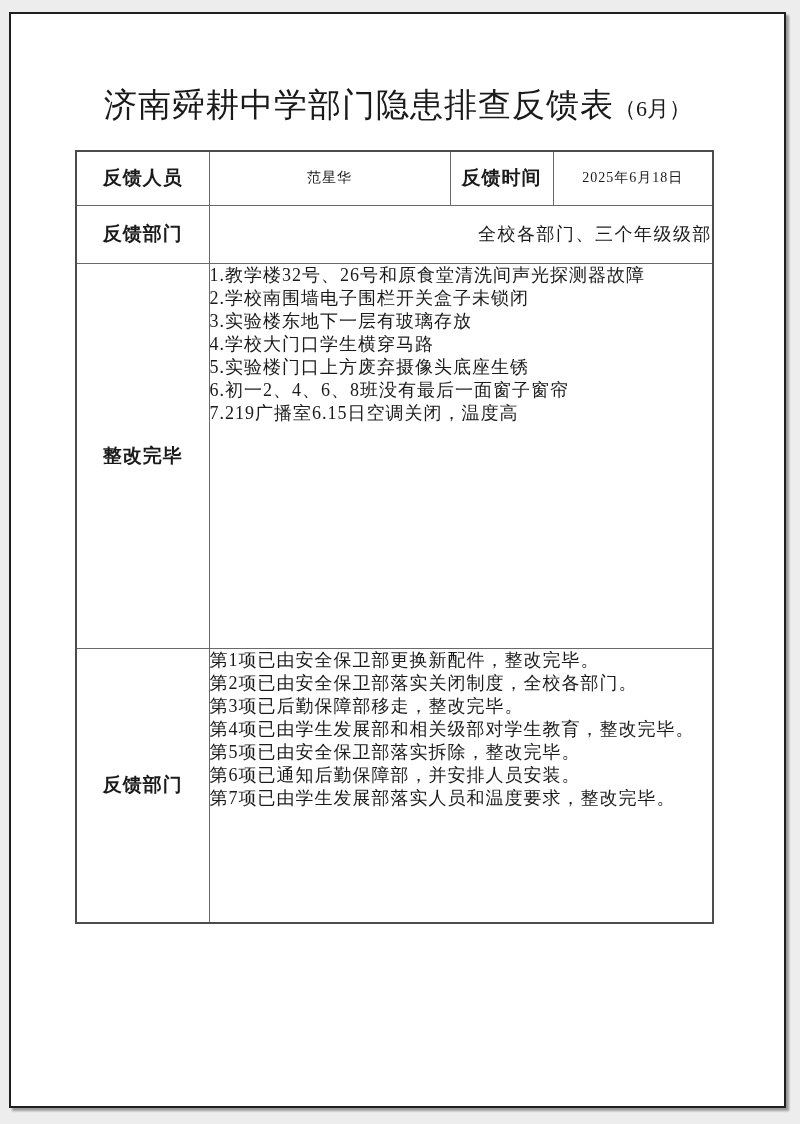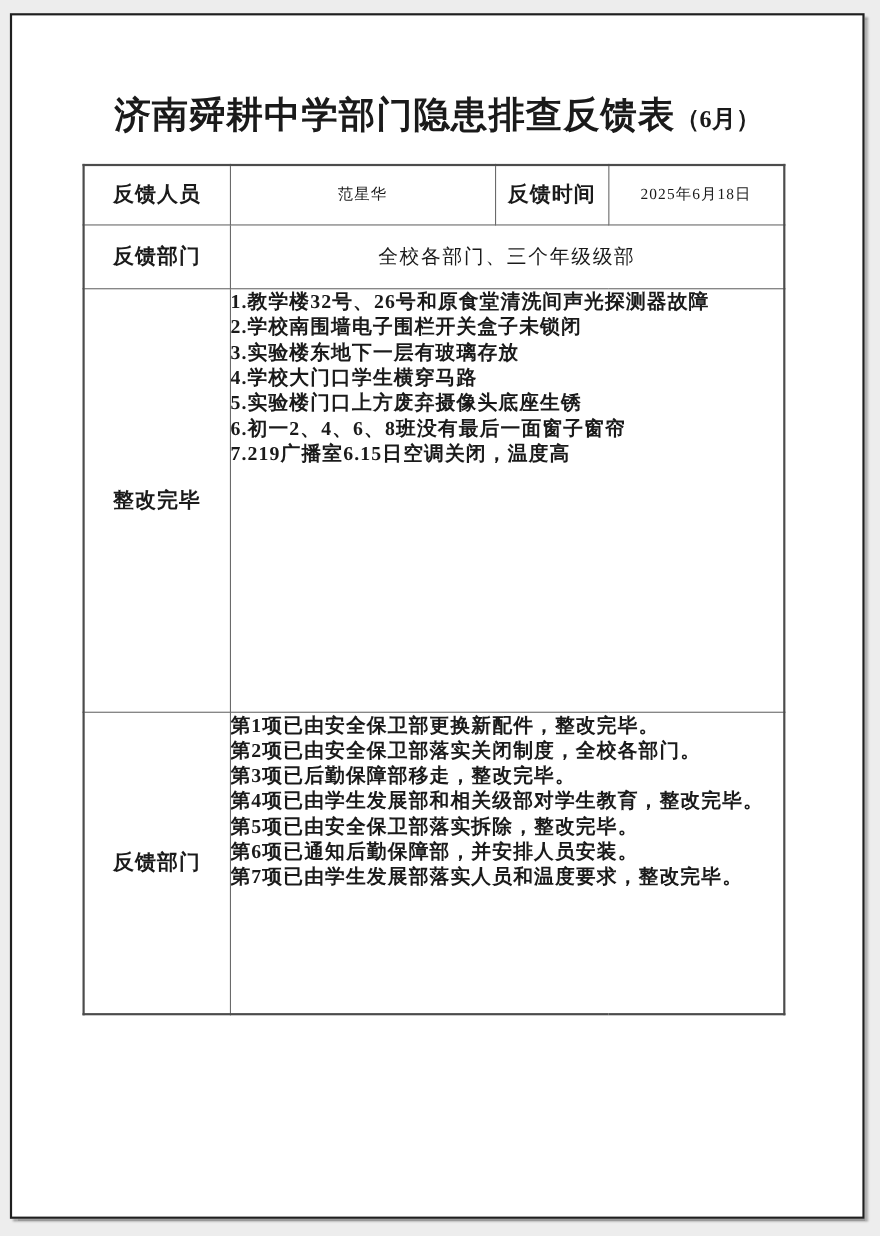--- a/index.html
+++ b/index.html
@@ -20,21 +20,21 @@
     height: 1096px;
     box-sizing: border-box;
     background: #ffffff;
     border: 2px solid #1f1f1f;
     box-shadow: 3px 3px 2px rgba(0,0,0,0.35);
   }
   .doc-title {
     margin-top: 72px;
     text-align: center;
     font-size: 33px;
-    font-weight: bold;
+    font-weight: normal;
     letter-spacing: 1px;
     line-height: 38px;
     white-space: nowrap;
   }
   .doc-title .suffix {
     font-size: 22px;
     letter-spacing: 0;
   }
   table.form {
     border-collapse: collapse;
@@ -56,33 +56,32 @@
     font-size: 19px;
     letter-spacing: 1px;
   }
   td.value-center {
     text-align: center;
     vertical-align: middle;
     font-size: 14px;
     letter-spacing: 1px;
   }
   td.value-left {
-    text-align: center;
+    text-align: right;
     vertical-align: middle;
     font-size: 18px;
     letter-spacing: 1.5px;
     padding-left: 6px;
   }
   td.value-top {
     text-align: left;
     vertical-align: top;
     font-size: 18px;
     letter-spacing: 1px;
     padding: 2px 8px 0 6px;
-    font-weight: bold;
   }
   .text-line {
     line-height: 23px;
     white-space: nowrap;
   }
   tr.r1 { height: 54px; margin-top: 28px; }
   tr.r2 { height: 58px; }
   tr.r3 { height: 385px; }
   tr.r4 { height: 275px; }
   tr.r5 { height: 80px; }

